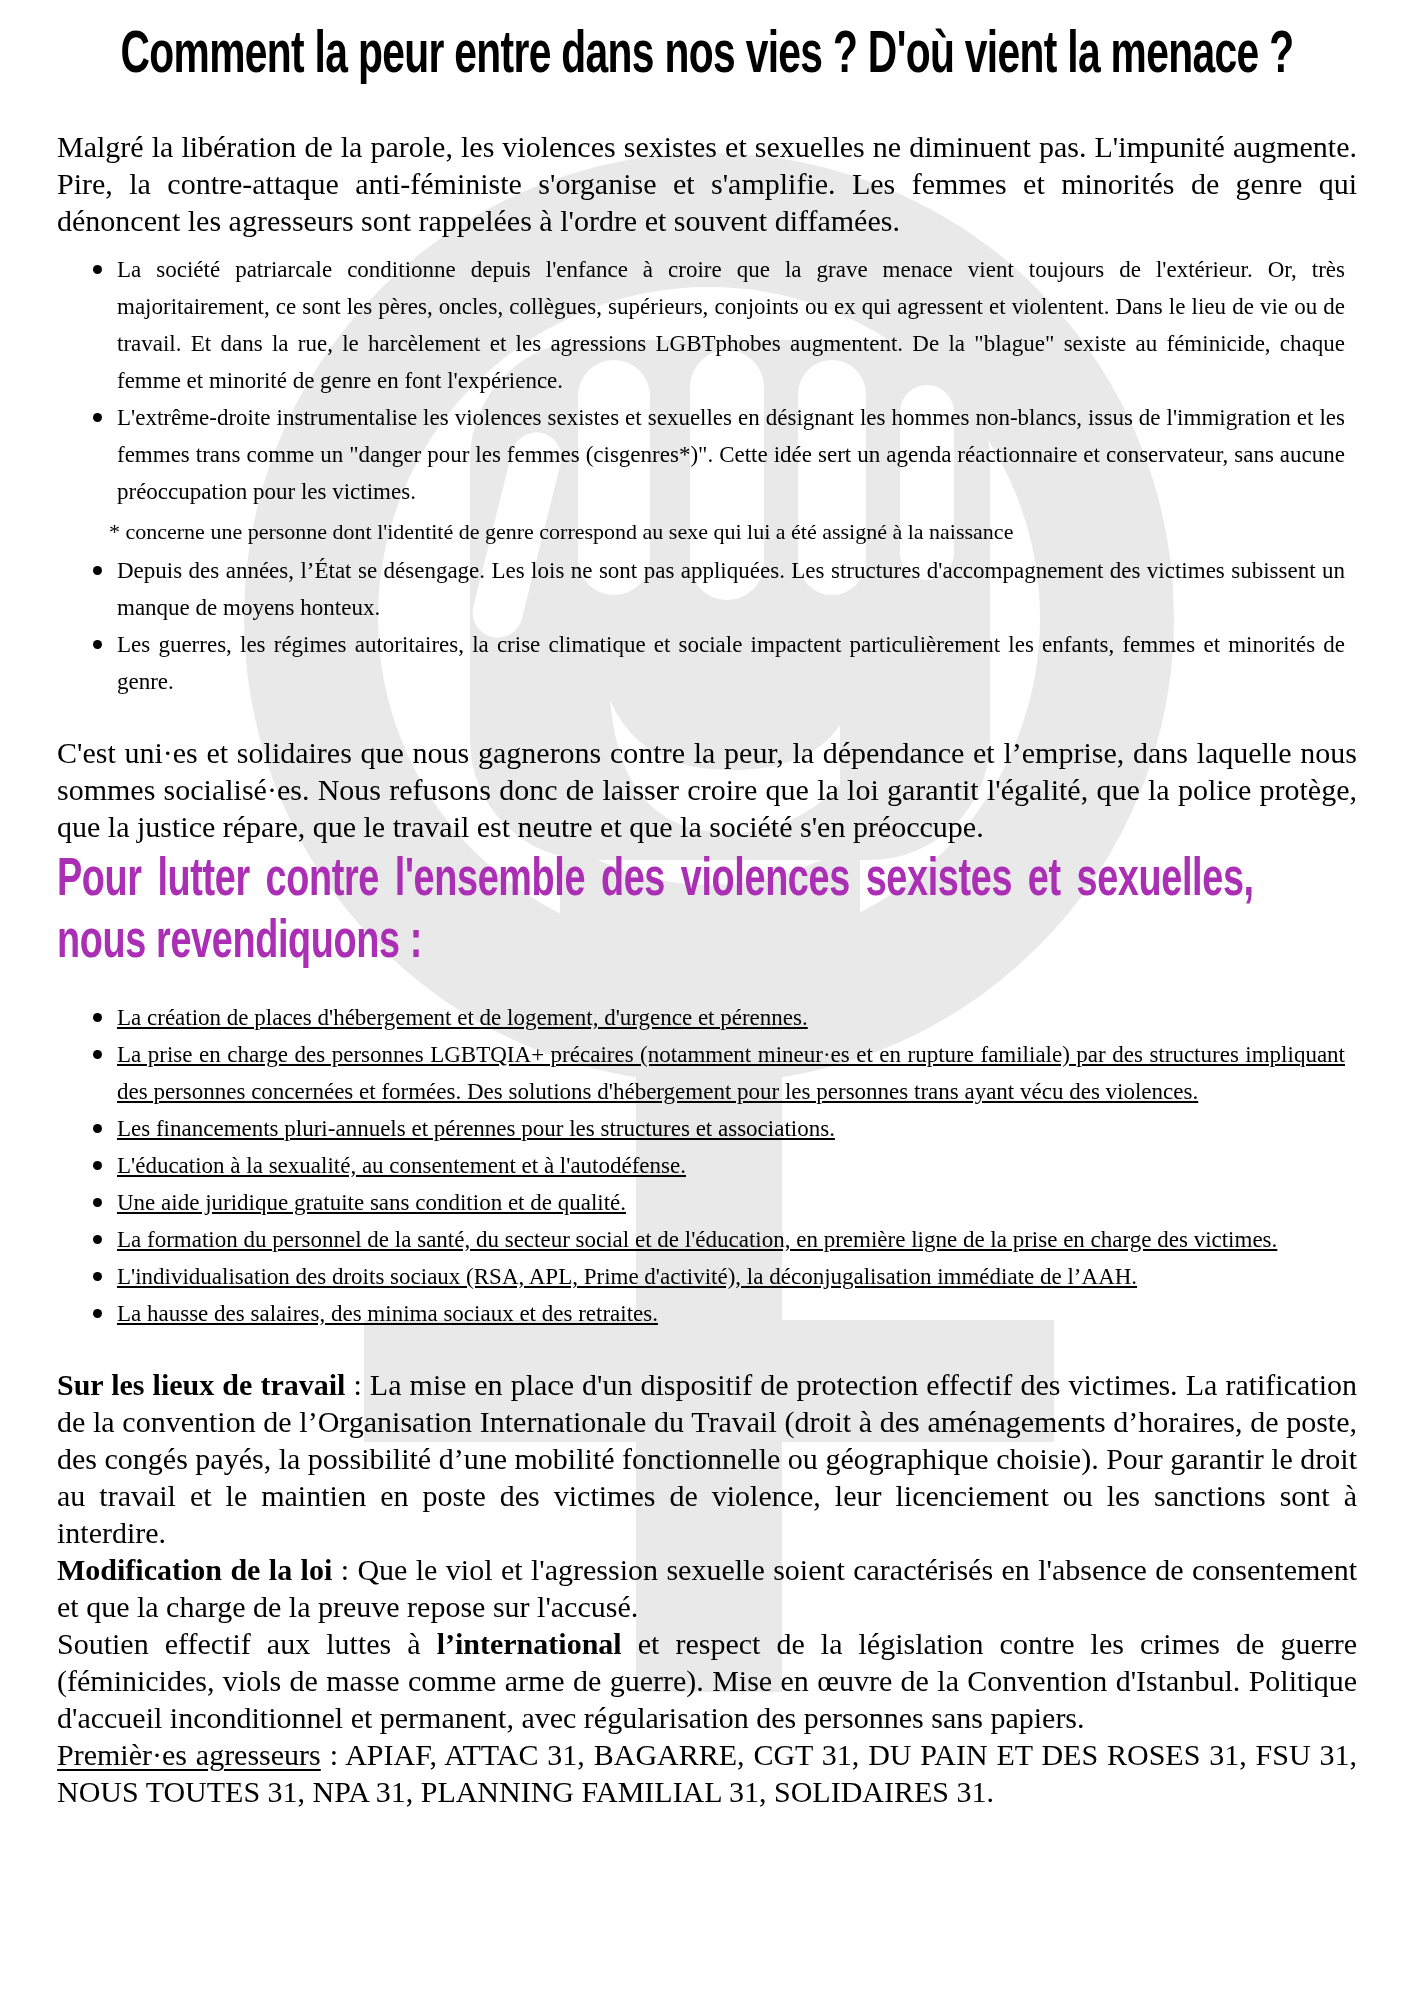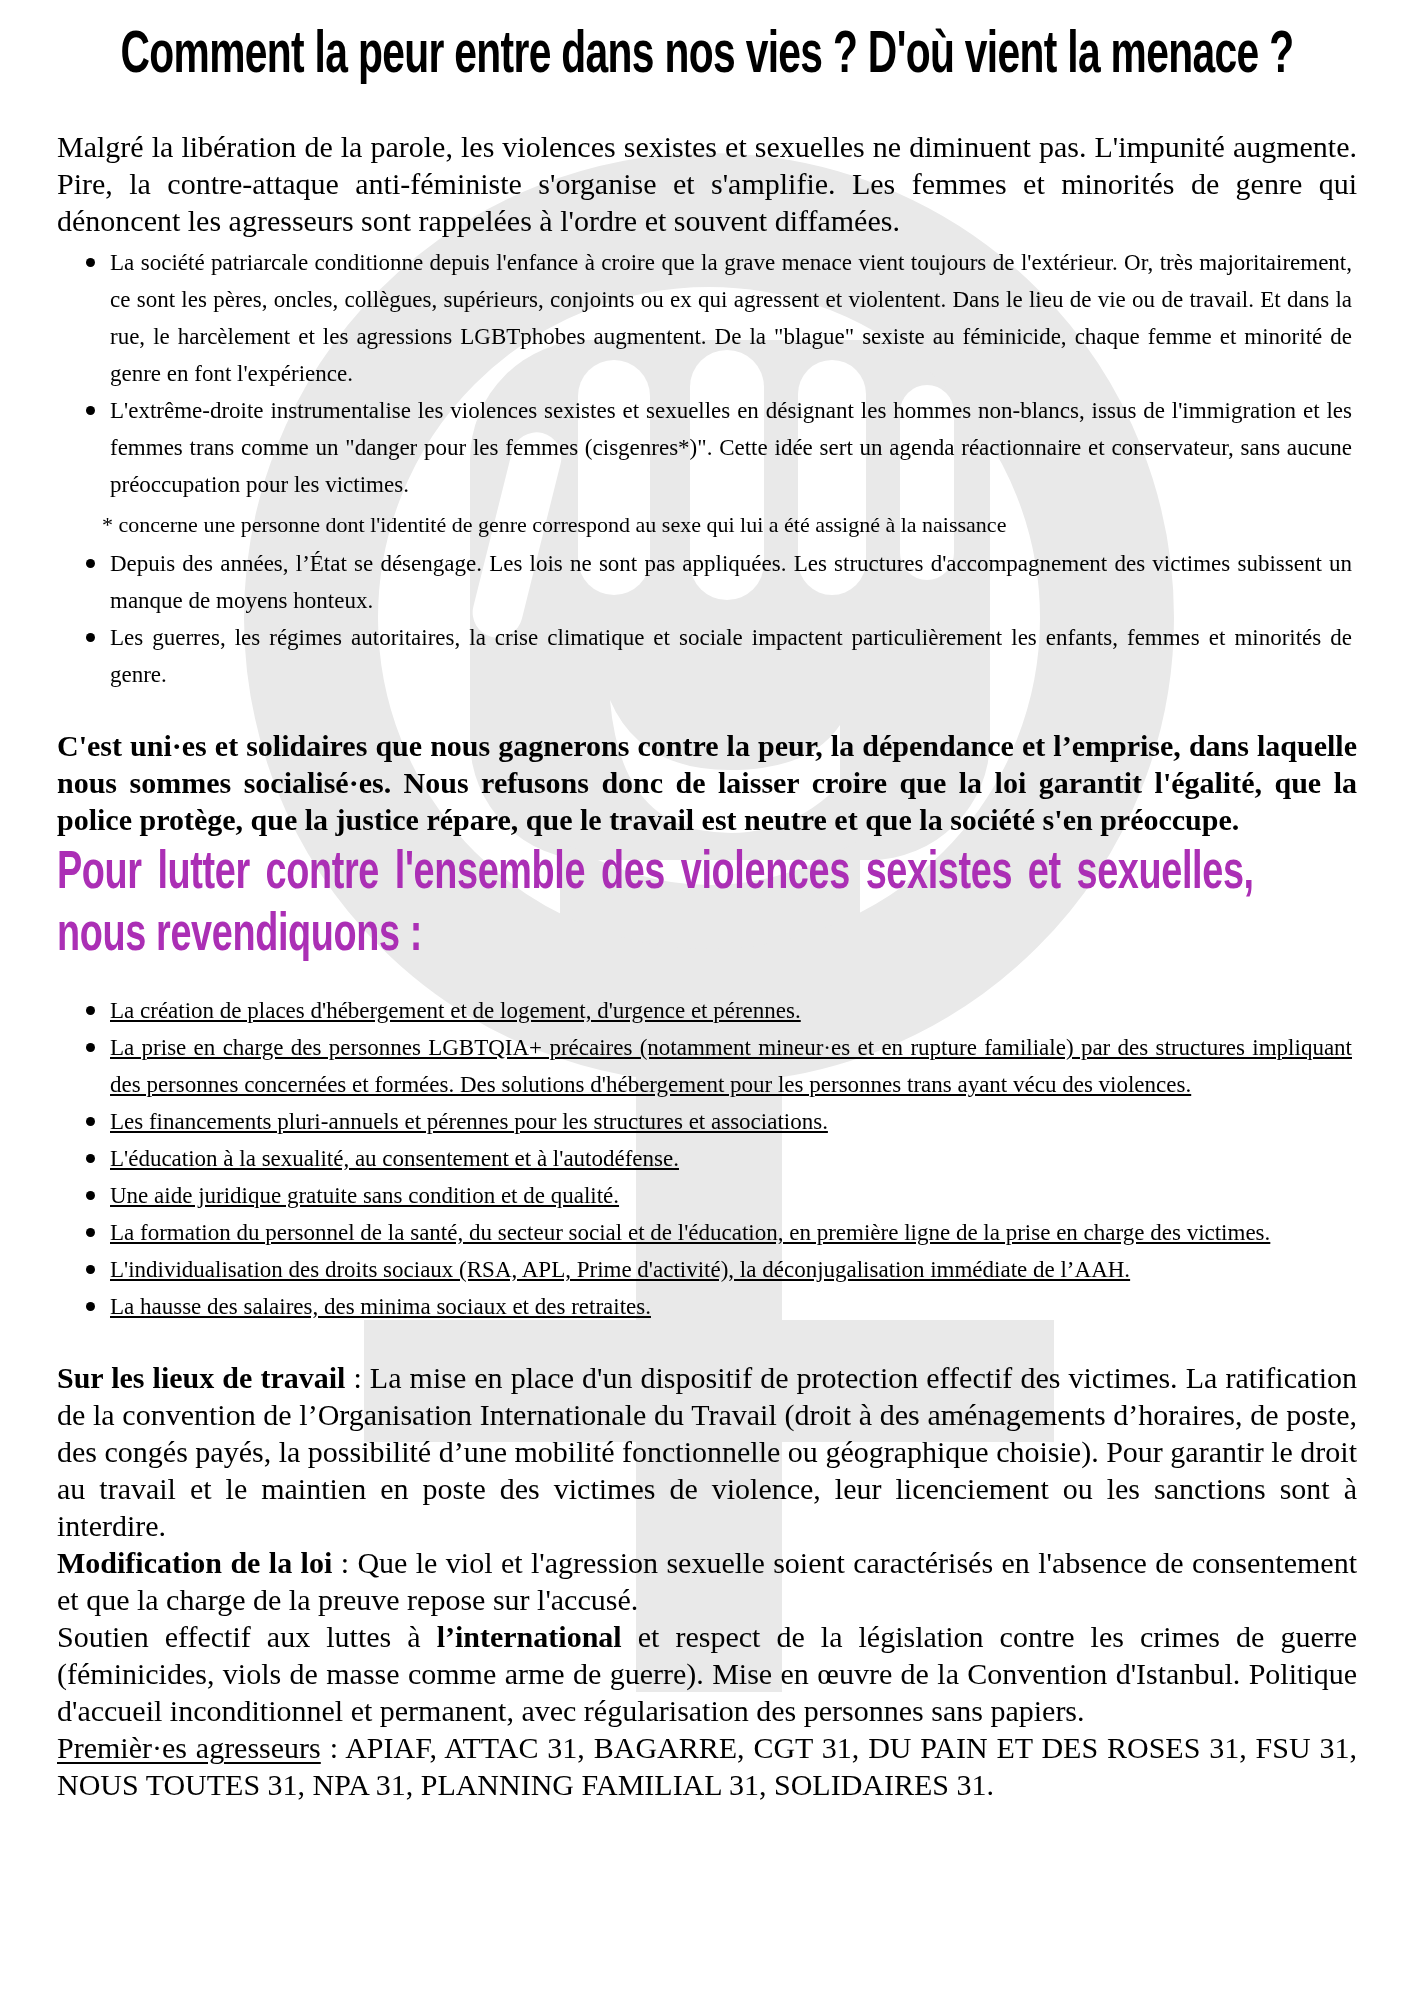--- a/index.html
+++ b/index.html
@@ -32,26 +32,26 @@
     letter-spacing: -1px;
     color: #000;
   }
 
   p.body-par {
     font-size: 30px; line-height: 37px;
     text-align: justify;
     margin: 0;
   }
   .mb-intro { margin-bottom: 24px; }
-  .mb-unity { margin-bottom: 34px; font-weight: bold; }
+  .mb-unity { margin-bottom: 34px; }
   .mb-work  { margin-bottom: 27px; }
   .mb-law   { margin-bottom: 30px; }
   .mb-intl  { margin-bottom: 20px; }
 
-  ul.bullets { list-style: none; margin: 5px; padding: 0; }
+  ul.bullets { list-style: none; margin: 12px; padding: 0; }
   ul.threats { margin-bottom: 34px; }
   ul.demands { margin-bottom: 34px; text-decoration: underline; }
   li.bullet-item {
     position: relative;
     padding-left: 48px;
     font-size: 23px; line-height: 37px;
     text-align: justify;
   }
   li.bullet-item .dot {
     position: absolute; left: 24px; top: 14px;

